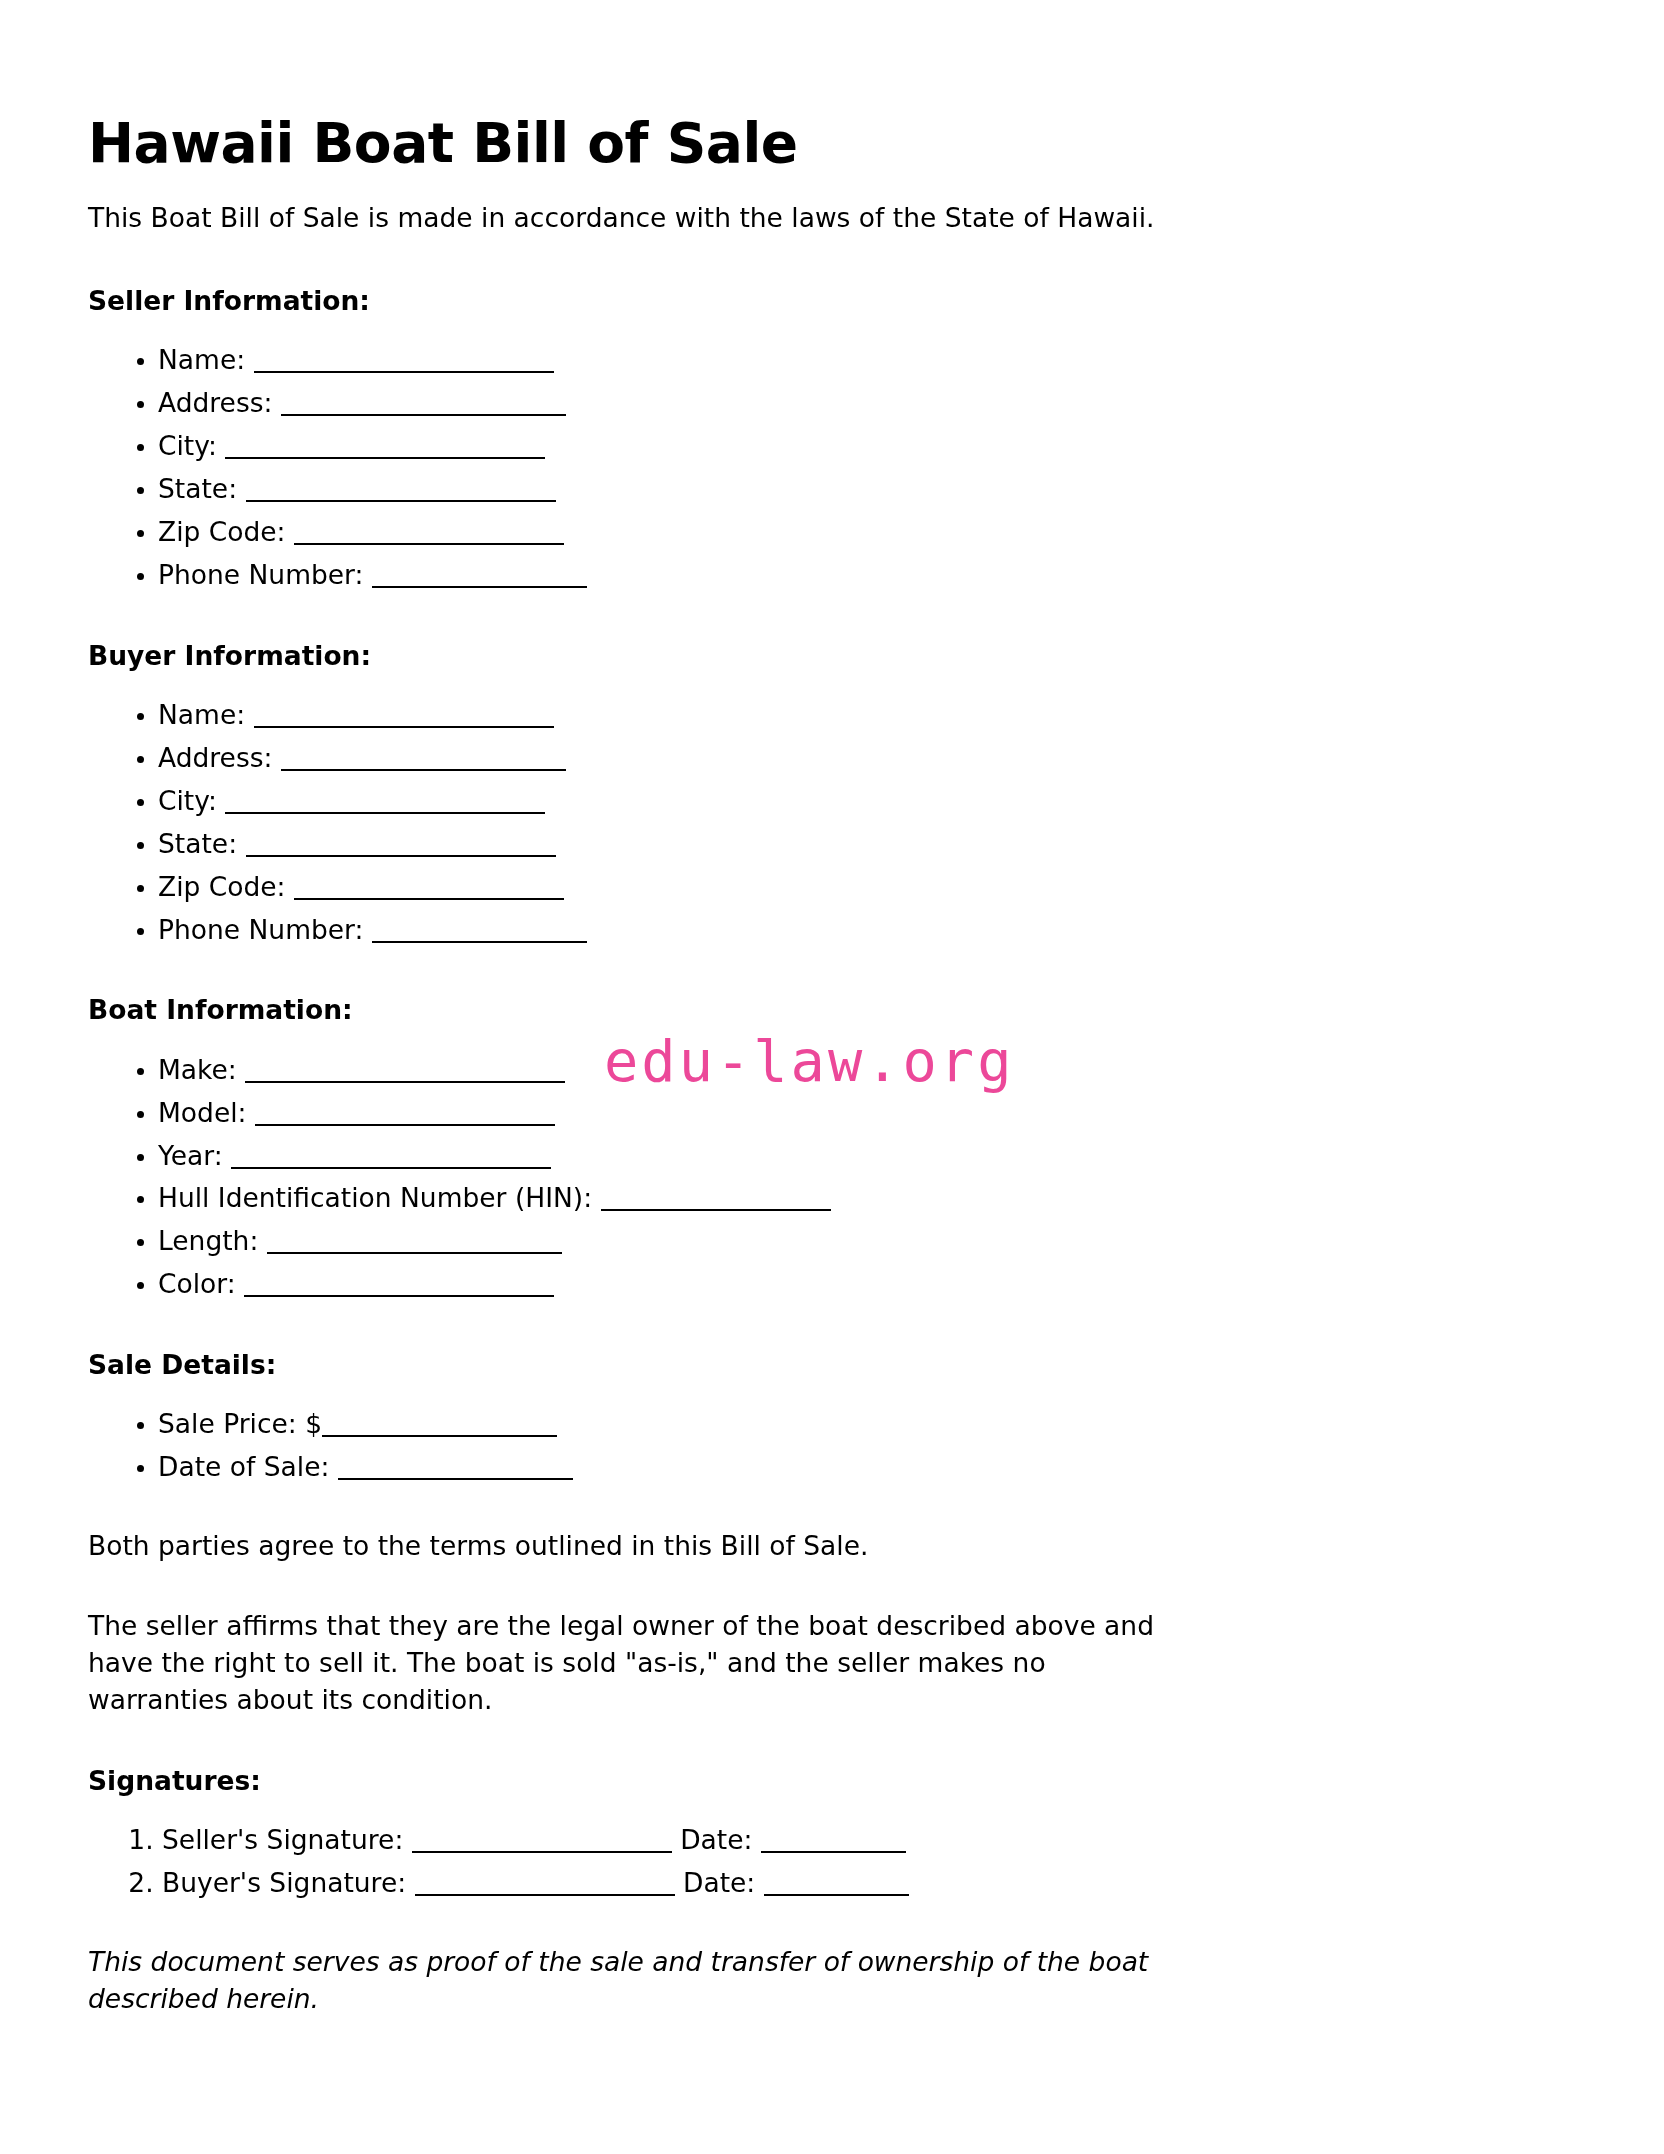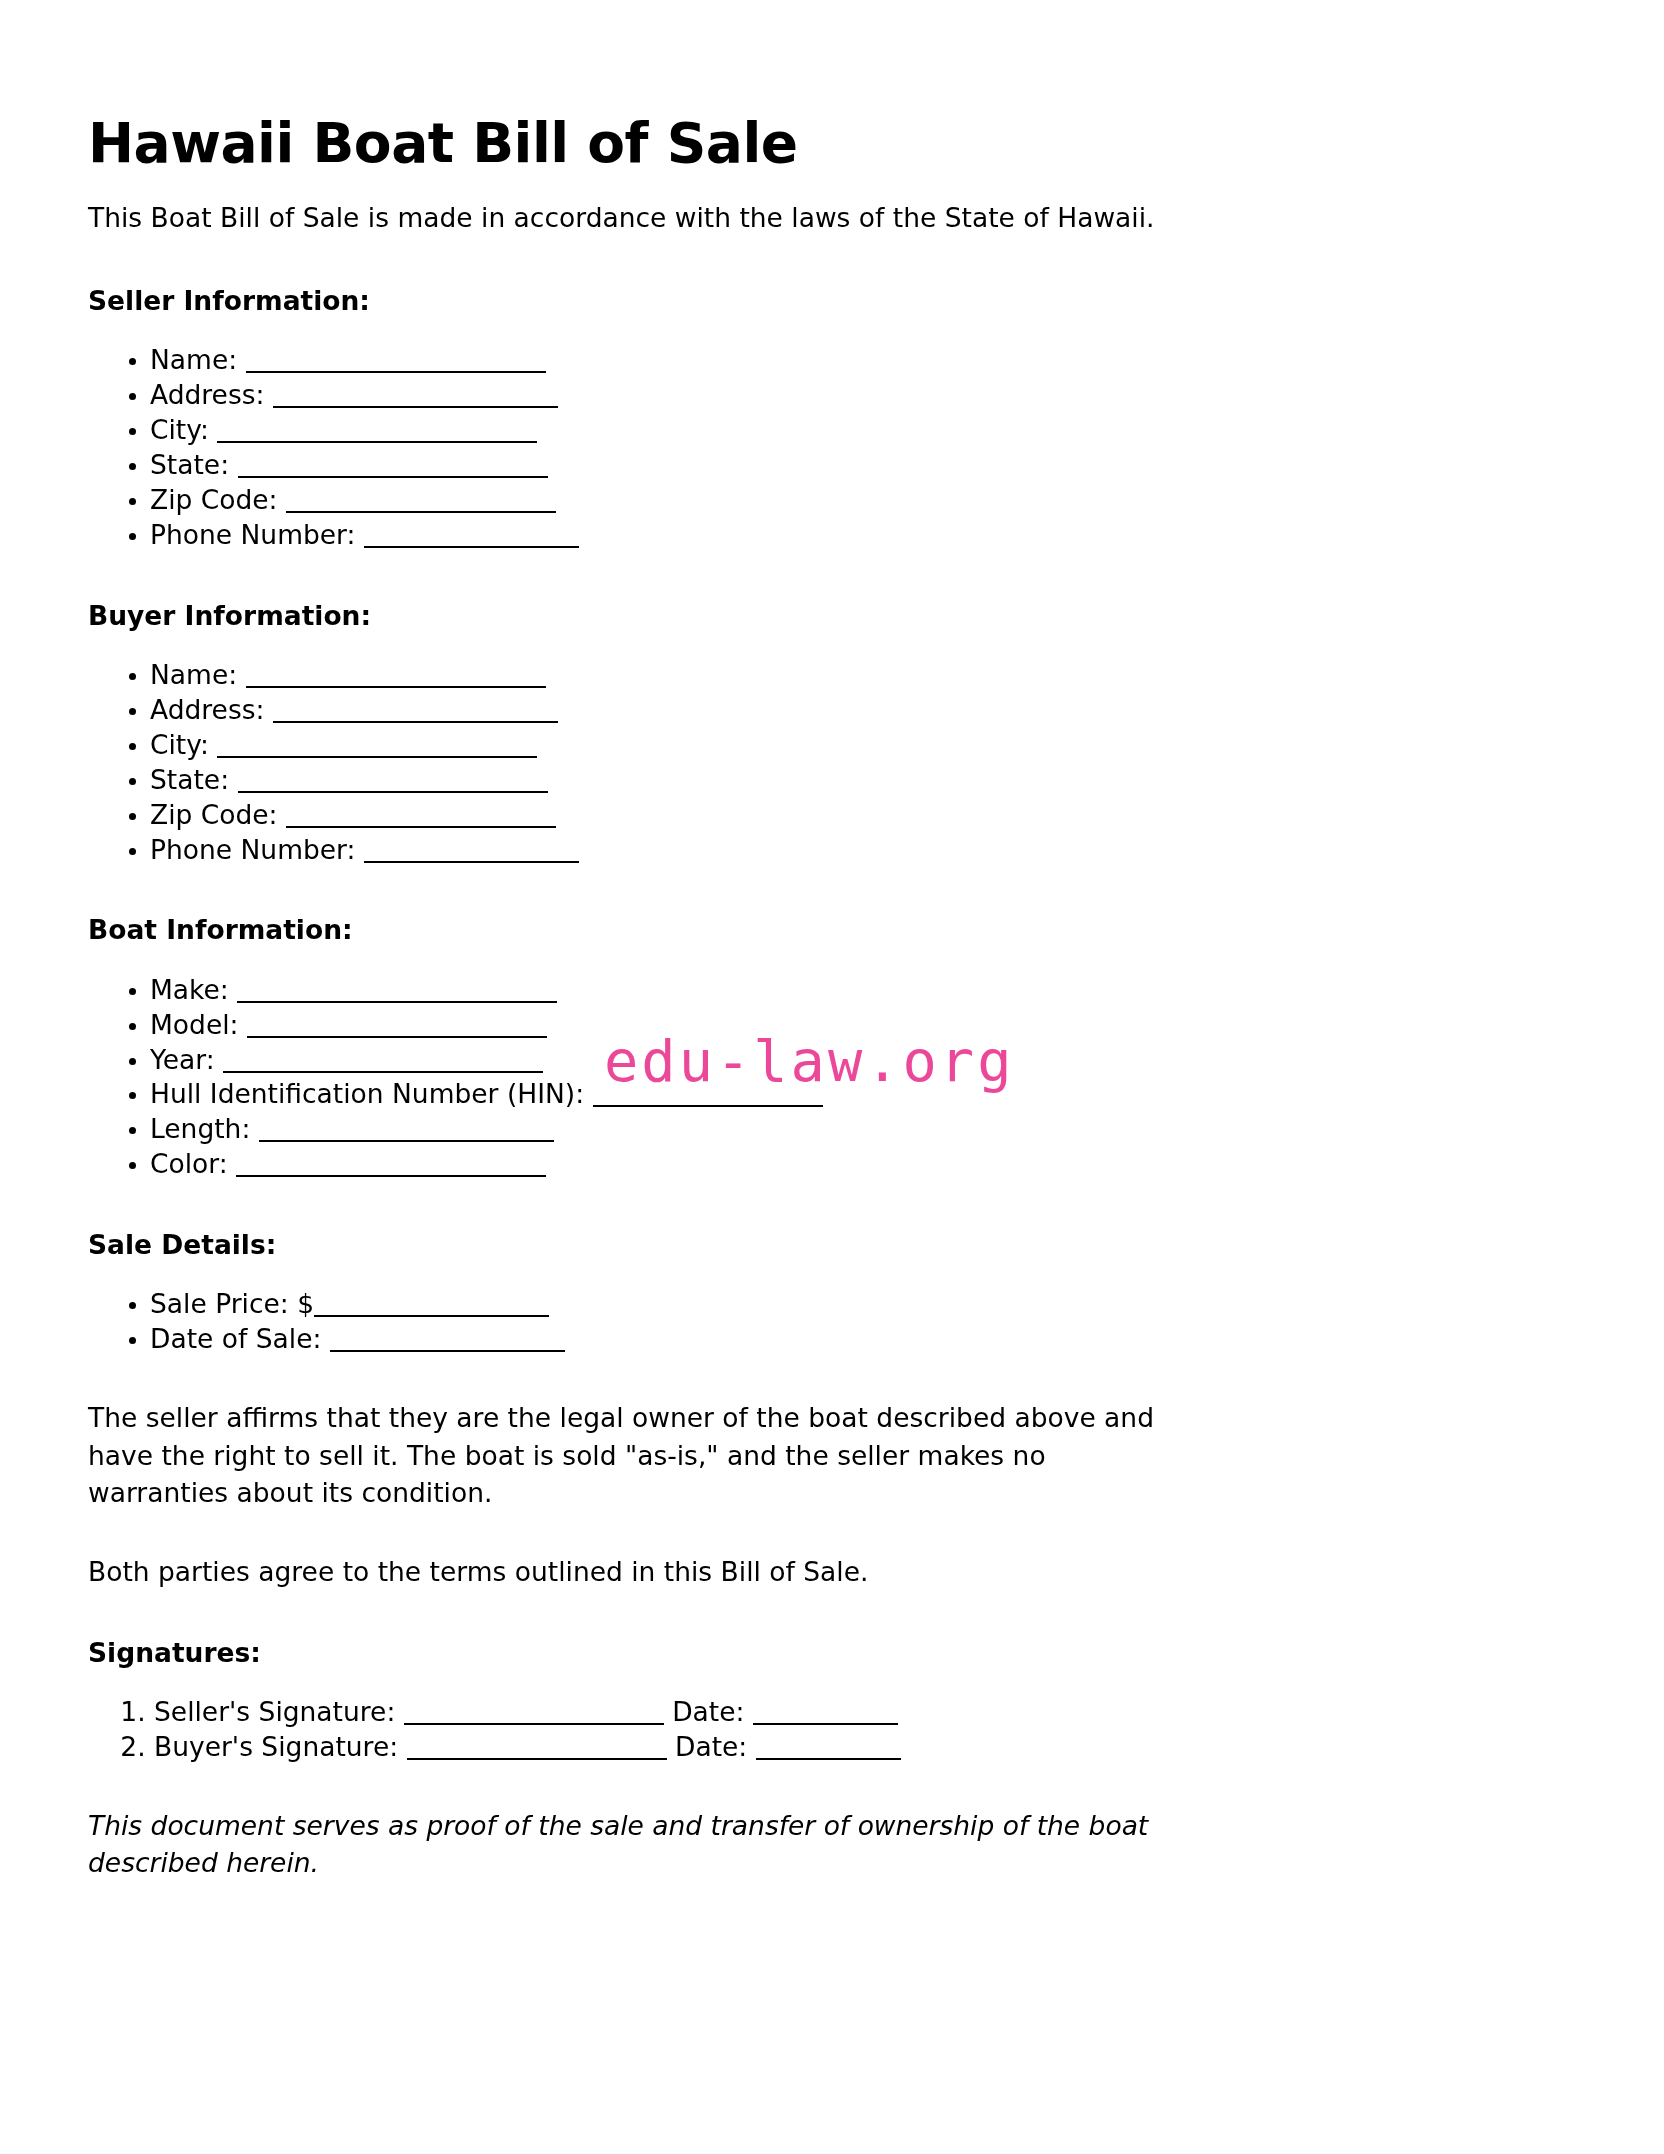--- a/index.html
+++ b/index.html
@@ -46,21 +46,21 @@
   }
   ol.sig-list {
     list-style: decimal;
     margin: 24px 0 0 0;
     padding-left: 66px;
   }
   ul.field-list li,
   ol.sig-list li {
     font-size: 26.5px;
     line-height: 1.32;
-    margin: 0;
+    margin: 8px;
     padding: 0;
     white-space: nowrap;
   }
   ul.field-list li::marker {
     font-size: 0.85em;
   }
   .blank {
     display: inline-block;
     border-bottom: 2.5px solid #000;
     vertical-align: -4px;
@@ -127,23 +127,23 @@
       <li><span>Length: </span><span class="blank" style="width: 295px;"></span></li>
       <li><span>Color: </span><span class="blank" style="width: 310px;"></span></li>
     </ul>
 
   <h2 class="section-heading">Sale Details:</h2>
   <ul class="field-list">
       <li><span>Sale Price: $</span><span class="blank" style="width: 235px;"></span></li>
       <li><span>Date of Sale: </span><span class="blank" style="width: 235px;"></span></li>
     </ul>
 
+  <p class="body-para">Both parties agree to the terms outlined in this Bill of Sale.</p>
+
   <p class="body-para">The seller affirms that they are the legal owner of the boat described above and have the right to sell it. The boat is sold "as-is," and the seller makes no warranties about its condition.</p>
-
-  <p class="body-para">Both parties agree to the terms outlined in this Bill of Sale.</p>
 
   <h2 class="section-heading">Signatures:</h2>
   <ol class="sig-list">
       <li><span>Seller's Signature: </span><span class="blank" style="width: 260px;"></span><span>  Date: </span><span class="blank" style="width: 145px;"></span></li>
       <li><span>Buyer's Signature: </span><span class="blank" style="width: 260px;"></span><span>  Date: </span><span class="blank" style="width: 145px;"></span></li>
     </ol>
 
   <p class="body-para narrow">This document serves as proof of the sale and transfer of ownership of the boat described herein.</p>
 
   <div class="watermark">edu-law.org</div>

